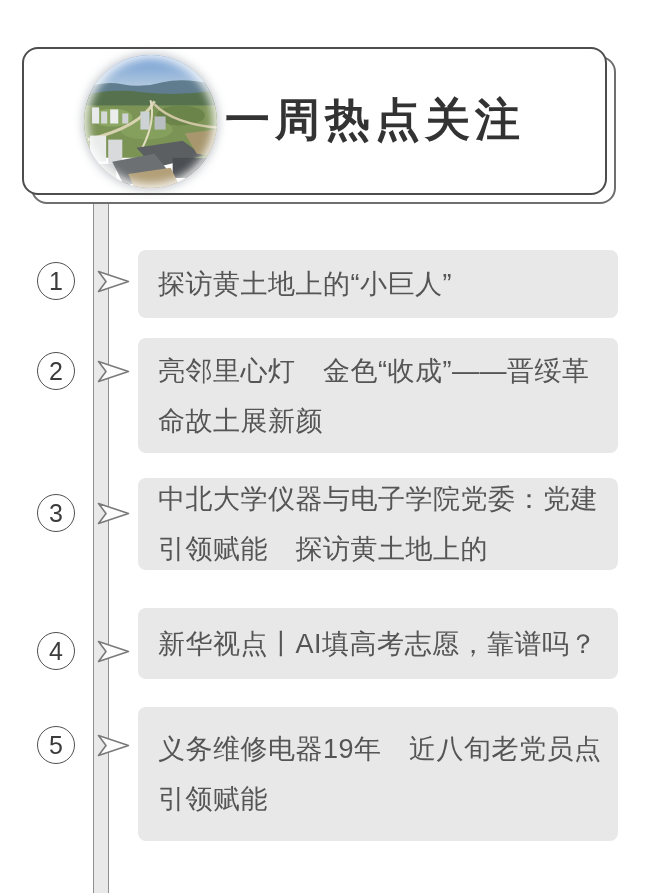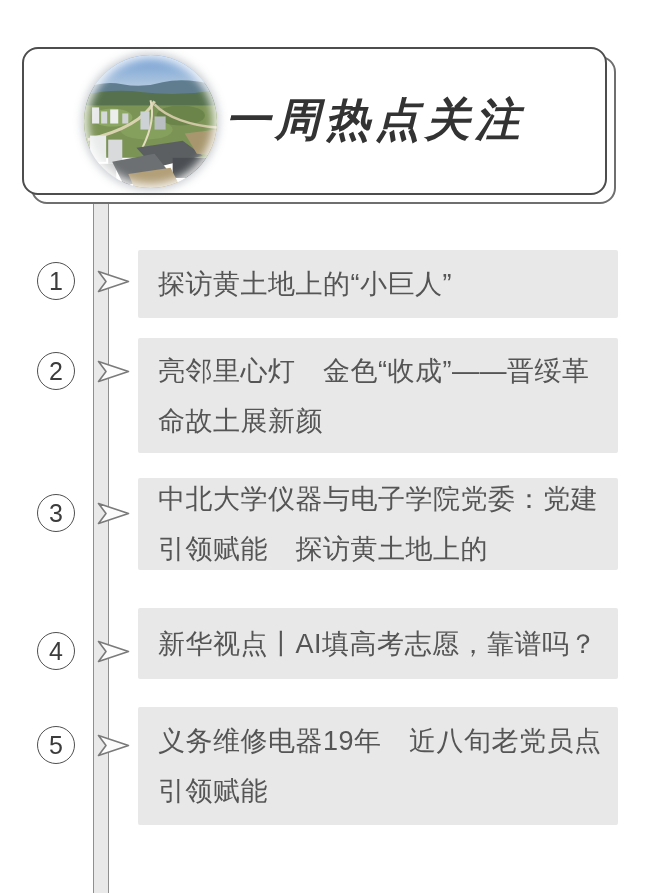--- a/index.html
+++ b/index.html
@@ -52,21 +52,20 @@
     width: 510px;
     text-align: center;
     font-family: "Liberation Serif", "DejaVu Serif", serif;
     font-weight: 900;
     font-size: 45px;
     line-height: 46px;
     letter-spacing: 5px;
     color: #333333;
     z-index: 4;
     white-space: nowrap;
-    font-style: italic;
   }
 
   
   .spine {
     position: absolute;
     left: 93px; top: 204px;
     width: 16px; height: 689px;
     background: #e9e9e9;
     border-left: 1px solid #8f8f8f;
     border-right: 1px solid #8f8f8f;
@@ -94,21 +93,21 @@
     position: absolute;
     left: 97px;
     width: 33px; height: 23px;
     z-index: 3;
   }
   .headline-box {
     position: absolute;
     left: 138px;
     width: 480px;
     background: #e8e8e8;
-    border-radius: 2px;
+    border-radius: 8px;
     box-sizing: border-box;
     padding-left: 20px;
     padding-right: 8px;
     display: flex;
     flex-direction: column;
     justify-content: center;
     z-index: 2;
   }
   .hl-line {
     font-size: 27px;
@@ -211,18 +210,18 @@
   <div class="headline-box" style="top:608px;height:71px">
     <div class="hl-line">新华视点丨AI填高考志愿，靠谱吗？</div>
   </div>
 
   <div class="num-circle" style="top:726px">
     <span>5</span>
   </div>
   <svg class="arrow-marker" style="top:734px" viewBox="0 0 33 23">
     <path d="M1.5,1.5 L31.5,11.5 L1.5,21.5 L9,11.5 Z" fill="#fcfcfc" stroke="#7a7a7a" stroke-width="1.6" stroke-linejoin="round"></path>
   </svg>
-  <div class="headline-box" style="top:707px;height:118px">
+  <div class="headline-box" style="top:707px;height:134px">
     <div class="hl-line">义务维修电器19年　近八旬老党员点</div>
     <div class="hl-line">引领赋能</div>
   </div>
 
 </div>
 
 </body></html>

